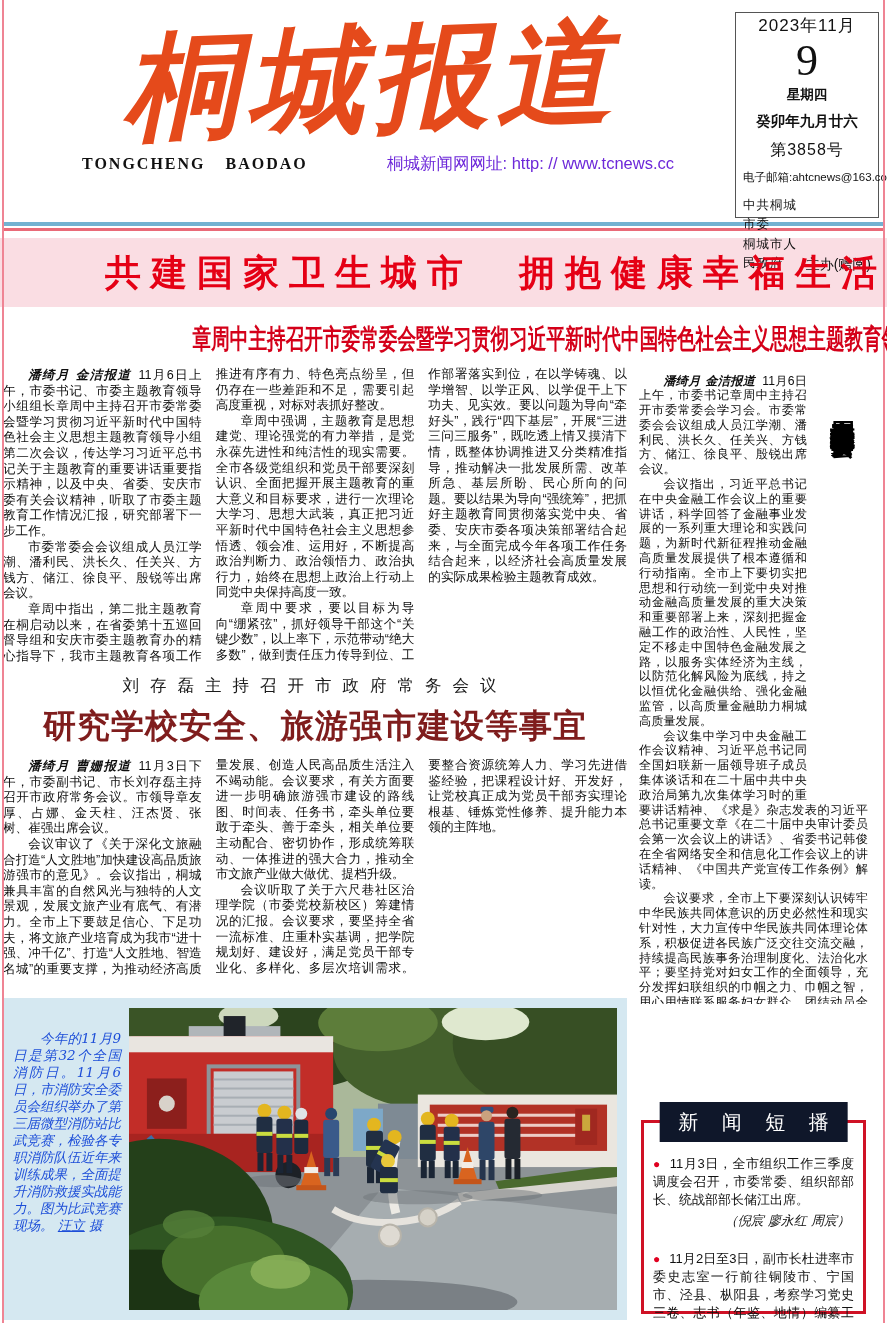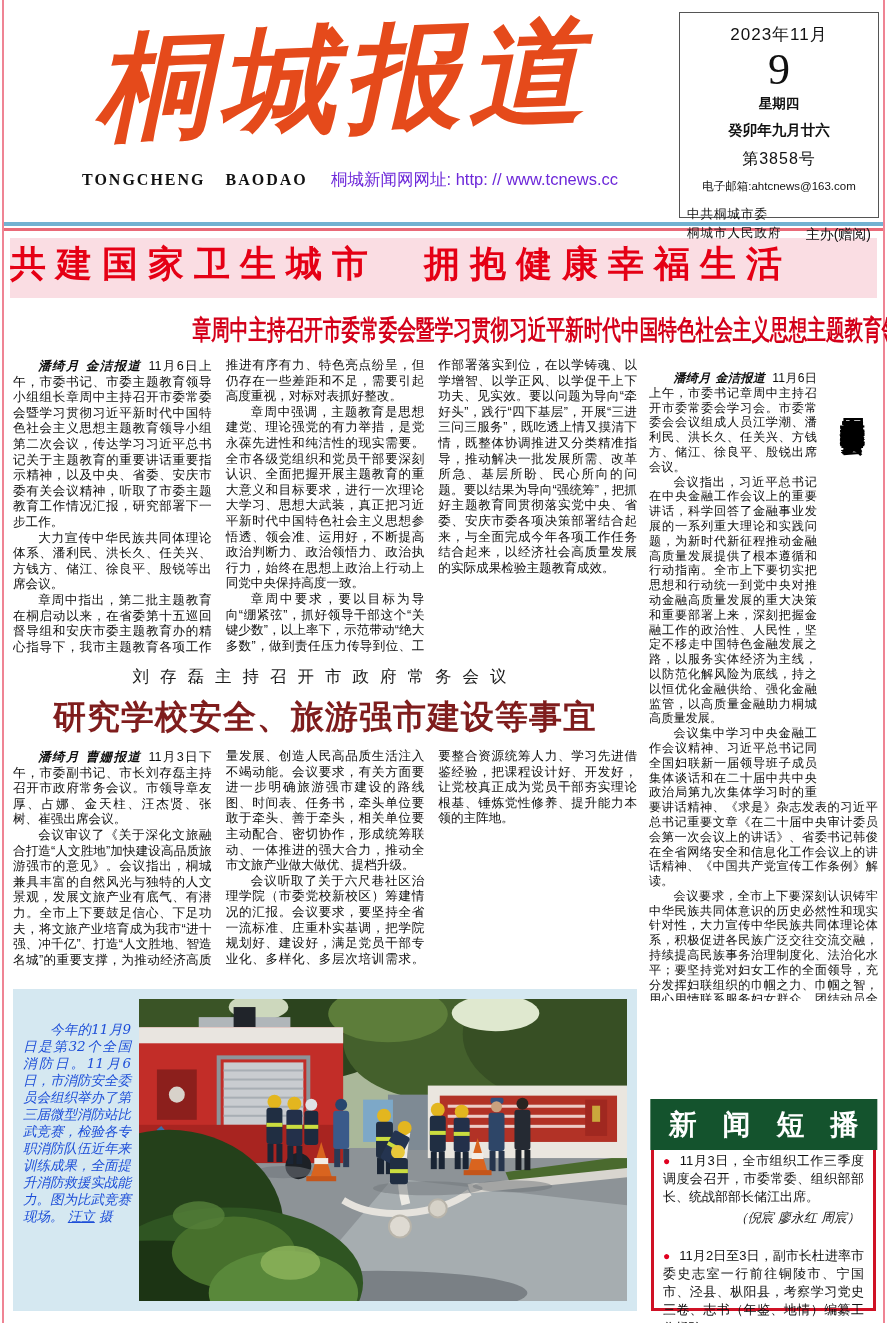--- a/index.html
+++ b/index.html
@@ -8,50 +8,50 @@
   .edge { position:absolute; top:0; bottom:0; width:2px; background:#ef8родина494; }
   .edge { background:#ef8494; }
   .edge-l { left:2px; } .edge-r { right:2px; }
 
   
   .mast { display:flex; padding:12px 8px 0 14px; height:218px; box-sizing:border-box; }
   .mast-left { flex:1; position:relative; padding-top:4px; }
   .logo { font-family:"DejaVu Serif", serif; font-style:italic; font-weight:bold;
           font-size:116px; line-height:1.08; color:#e54a1b; text-align:center;
           letter-spacing:8px; transform:rotate(-2deg); white-space:nowrap; }
-  .mast-sub { display:flex; justify-content:space-between; margin-top:28px;
+  .mast-sub { display:flex; justify-content:space-between; margin-top:12px;
               padding:0 55px 0 68px; align-items:baseline; }
   .roman { font-family:"Liberation Serif", serif; font-weight:bold; font-size:16px;
            letter-spacing:2px; word-spacing:14px; }
   .site { font-size:16.5px; color:#6d28d9; }
 
-  .date-box { width:200px; flex:none; border:1px solid #555; padding:10px 7px 8px;
+  .date-box { width:144px; flex:none; border:1px solid #555; padding:1px 7px 8px;
               text-align:center; margin-left:6px; box-sizing:border-box; }
   .db-ym   { font-size:17px; letter-spacing:1px; }
   .db-day  { font-family:"Liberation Serif", serif; font-size:44px; line-height:1.0; margin-top:2px; }
   .db-week { font-weight:bold; font-size:13.5px; margin-top:3px; }
   .db-lunar{ font-weight:bold; font-size:14.5px; margin-top:8px; }
   .db-issue{ font-size:16px; margin-top:9px; letter-spacing:1px; }
   .db-email{ font-size:11.5px; margin-top:9px; white-space:nowrap; }
   .db-pub  { display:flex; justify-content:space-between; align-items:flex-end; margin-top:11px; text-align:left; }
   .db-org  { font-size:12.5px; line-height:1.55; letter-spacing:1px; }
   .db-note { font-size:14px; white-space:nowrap; }
 
   .rule-blue { height:4px; background:#73b2d1; margin:4px 4px 0; }
   .rule-red  { height:3px; background:#e96a78; margin:2px 4px 0; }
 
   
-  .slogan-strip { margin:7px 10px 0; background:#fadde3; padding:2px 0 9px; text-align:left; }
+  .slogan-strip { margin:7px 0 0; background:#fadde3; padding:11px 0 9px; text-align:right; }
   .slogan-text { color:#e50015; font-size:36px; font-weight:bold; letter-spacing:10px; white-space:nowrap; }
 
   
   .headline1 { margin:12px 0 4px; text-align:center; white-space:nowrap; font-weight:bold; }
   .headline1 span { display:inline-block; color:#d40019; font-size:27px;
                     transform:scaleX(0.69); transform-origin:center; }
-  .content { display:flex; padding:6px 9px 0 13px; gap:12px; align-items:flex-end; }
+  .content { display:flex; padding:6px 9px 0 3px; gap:12px; align-items:center; }
   .col-main { width:624px; flex:none; }
   .col-side { width:229px; flex:none; }
 
   .a1-body, .a2-body { column-count:3; column-gap:14px; column-fill:auto; overflow:hidden;
             font-size:12.6px; line-height:15.6px; text-align:justify; color:#0e0e0e; }
   .a1-body { height:298px; }
   .a2-body { height:232px; }
   .a1-body p, .a2-body p, .a3-body p { margin:0; text-indent:2em; }
   .byline { font-family:"DejaVu Serif", serif; font-style:italic; font-weight:bold; padding-right:7px; }
 
@@ -75,22 +75,22 @@
   .a3-body { height:630px; overflow:hidden; font-size:12.2px; line-height:14.8px;
              text-align:justify; color:#0e0e0e; }
   .a3-title { float:right; writing-mode:vertical-rl; font-family:"DejaVu Serif", serif;
               font-weight:900; font-size:25px; letter-spacing:1px; line-height:52px;
               width:52px; height:392px; margin:26px 0 8px 9px; color:#000; }
 
   
   .briefs { margin:116px 2px 0 2px; border:3px solid #cf1125; position:relative;
             height:194px; box-sizing:border-box; padding:32px 9px 0; background:#fff; }
   .briefs-title { position:absolute; top:-21px; left:50%; transform:translateX(-50%);
-                  background:#14532d; color:#fff; white-space:nowrap; font-size:28px;
-                  font-weight:bold; padding:7px 10px 6px 19px; letter-spacing:9px; }
+                  background:#0f172a; color:#fff; white-space:nowrap; font-size:20px;
+                  font-weight:normal; padding:7px 10px 6px 19px; letter-spacing:9px; }
   .brief-text { margin:0; font-size:13px; line-height:18px; text-align:justify; }
   .dot { color:#e00020; margin-right:9px; font-size:12px; }
   .brief-credit { text-align:right; font-family:"DejaVu Serif", serif; font-style:italic;
                   font-size:13px; margin:3px 4px 0 0; }
   .brief-item + .brief-item { margin-top:20px; }
 </style>
 </head>
 <body>
 
 <div class="page">
@@ -132,21 +132,21 @@
   <h1 class="headline1">
     <span>章周中主持召开市委常委会暨学习贯彻习近平新时代中国特色社会主义思想主题教育领导小组第二次会议</span>
   </h1>
 
   <div class="content">
 
     <div class="col-main">
 
       <div class="a1-body">
         <p><span class="byline">潘绮月 金洁报道</span><span>11月6日上午，市委书记、市委主题教育领导小组组长章周中主持召开市委常委会暨学习贯彻习近平新时代中国特色社会主义思想主题教育领导小组第二次会议，传达学习习近平总书记关于主题教育的重要讲话重要指示精神，以及中央、省委、安庆市委有关会议精神，听取了市委主题教育工作情况汇报，研究部署下一步工作。</span></p>
-        <p>大力宣传中华民族共同体理论体系、潘利民、洪长久、任关兴、方钱方、储江、徐良平、殷锐等出席会议。</p>
+        <p>市委常委会会议组成人员江学潮、潘利民、洪长久、任关兴、方钱方、储江、徐良平、殷锐等出席会议。</p>
         <p>章周中指出，第二批主题教育在桐启动以来，在省委第十五巡回督导组和安庆市委主题教育办的精心指导下，我市主题教育各项工作推进有序有力、特色亮点纷呈，但仍存在一些差距和不足，需要引起高度重视，对标对表抓好整改。</p>
         <p>章周中强调，主题教育是思想建党、理论强党的有力举措，是党永葆先进性和纯洁性的现实需要。全市各级党组织和党员干部要深刻认识、全面把握开展主题教育的重大意义和目标要求，进行一次理论大学习、思想大武装，真正把习近平新时代中国特色社会主义思想参悟透、领会准、运用好，不断提高政治判断力、政治领悟力、政治执行力，始终在思想上政治上行动上同党中央保持高度一致。</p>
         <p>章周中要求，要以目标为导向“绷紧弦”，抓好领导干部这个“关键少数”，以上率下，示范带动“绝大多数”，做到责任压力传导到位、工作部署落实到位，在以学铸魂、以学增智、以学正风、以学促干上下功夫、见实效。要以问题为导向“牵好头”，践行“四下基层”，开展“三进三问三服务”，既吃透上情又摸清下情，既整体协调推进又分类精准指导，推动解决一批发展所需、改革所急、基层所盼、民心所向的问题。要以结果为导向“强统筹”，把抓好主题教育同贯彻落实党中央、省委、安庆市委各项决策部署结合起来，与全面完成今年各项工作任务结合起来，以经济社会高质量发展的实际成果检验主题教育成效。</p>
       </div>
 
       <div class="a2">
         <div class="kicker">刘存磊主持召开市政府常务会议</div>
         <h2 class="headline2">研究学校安全、旅游强市建设等事宜</h2>
         <div class="a2-body">
           <p><span class="byline">潘绮月 曹姗报道</span><span>11月3日下午，市委副书记、市长刘存磊主持召开市政府常务会议。市领导章友厚、占娜、金天柱、汪杰贤、张树、崔强出席会议。</span></p>

